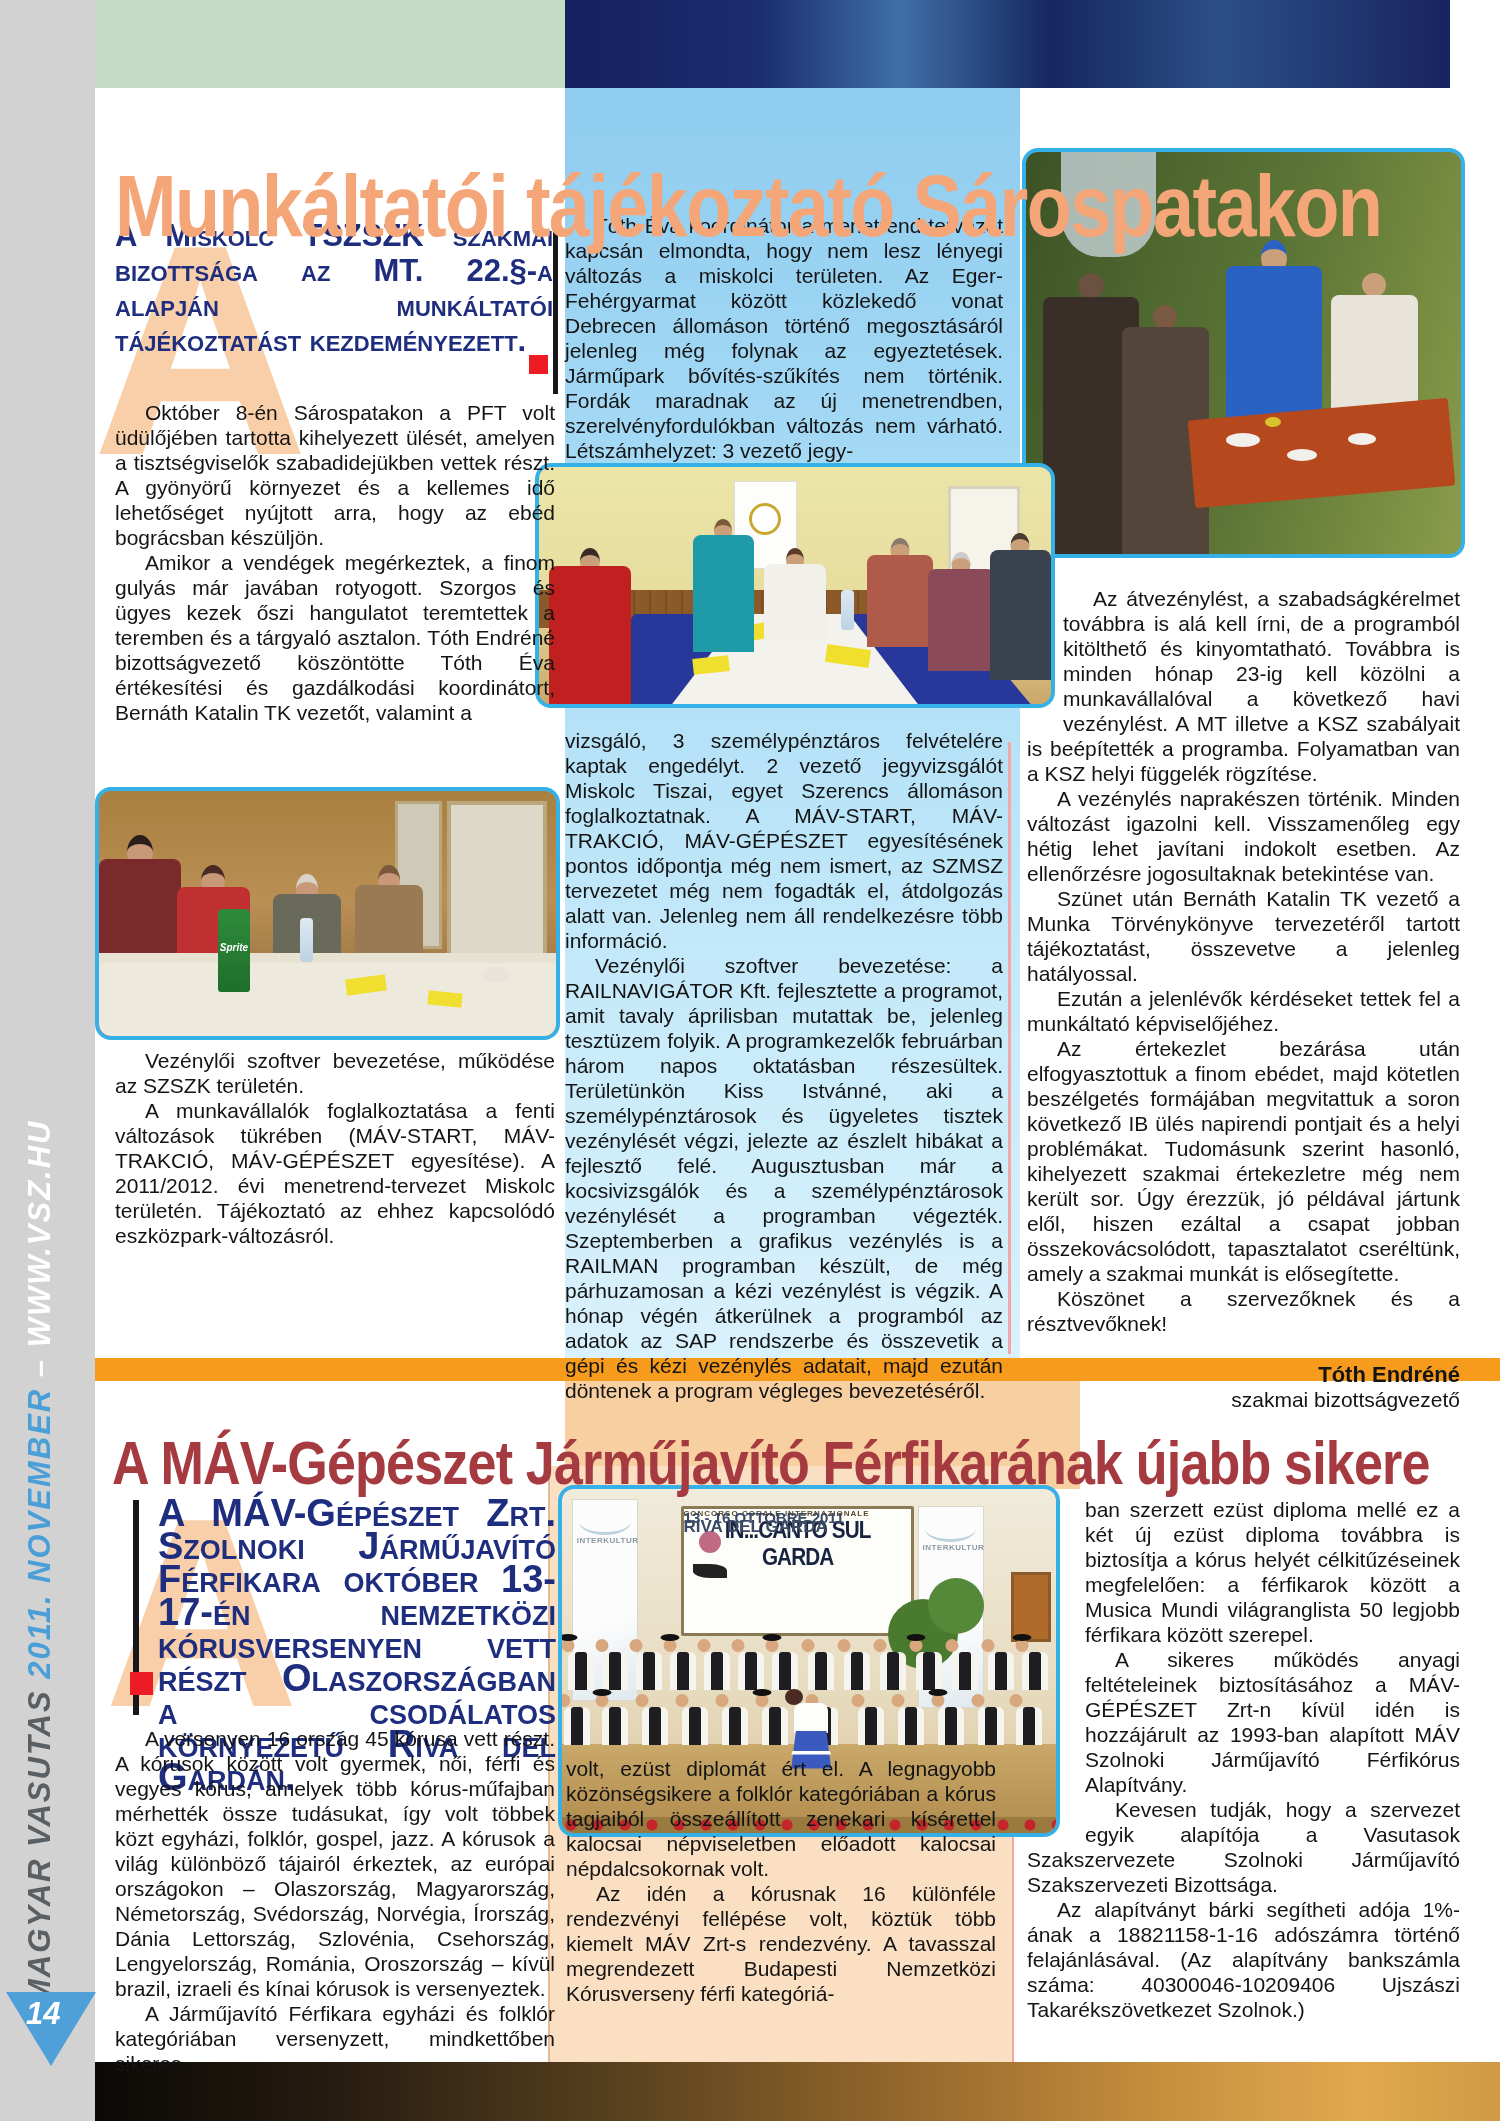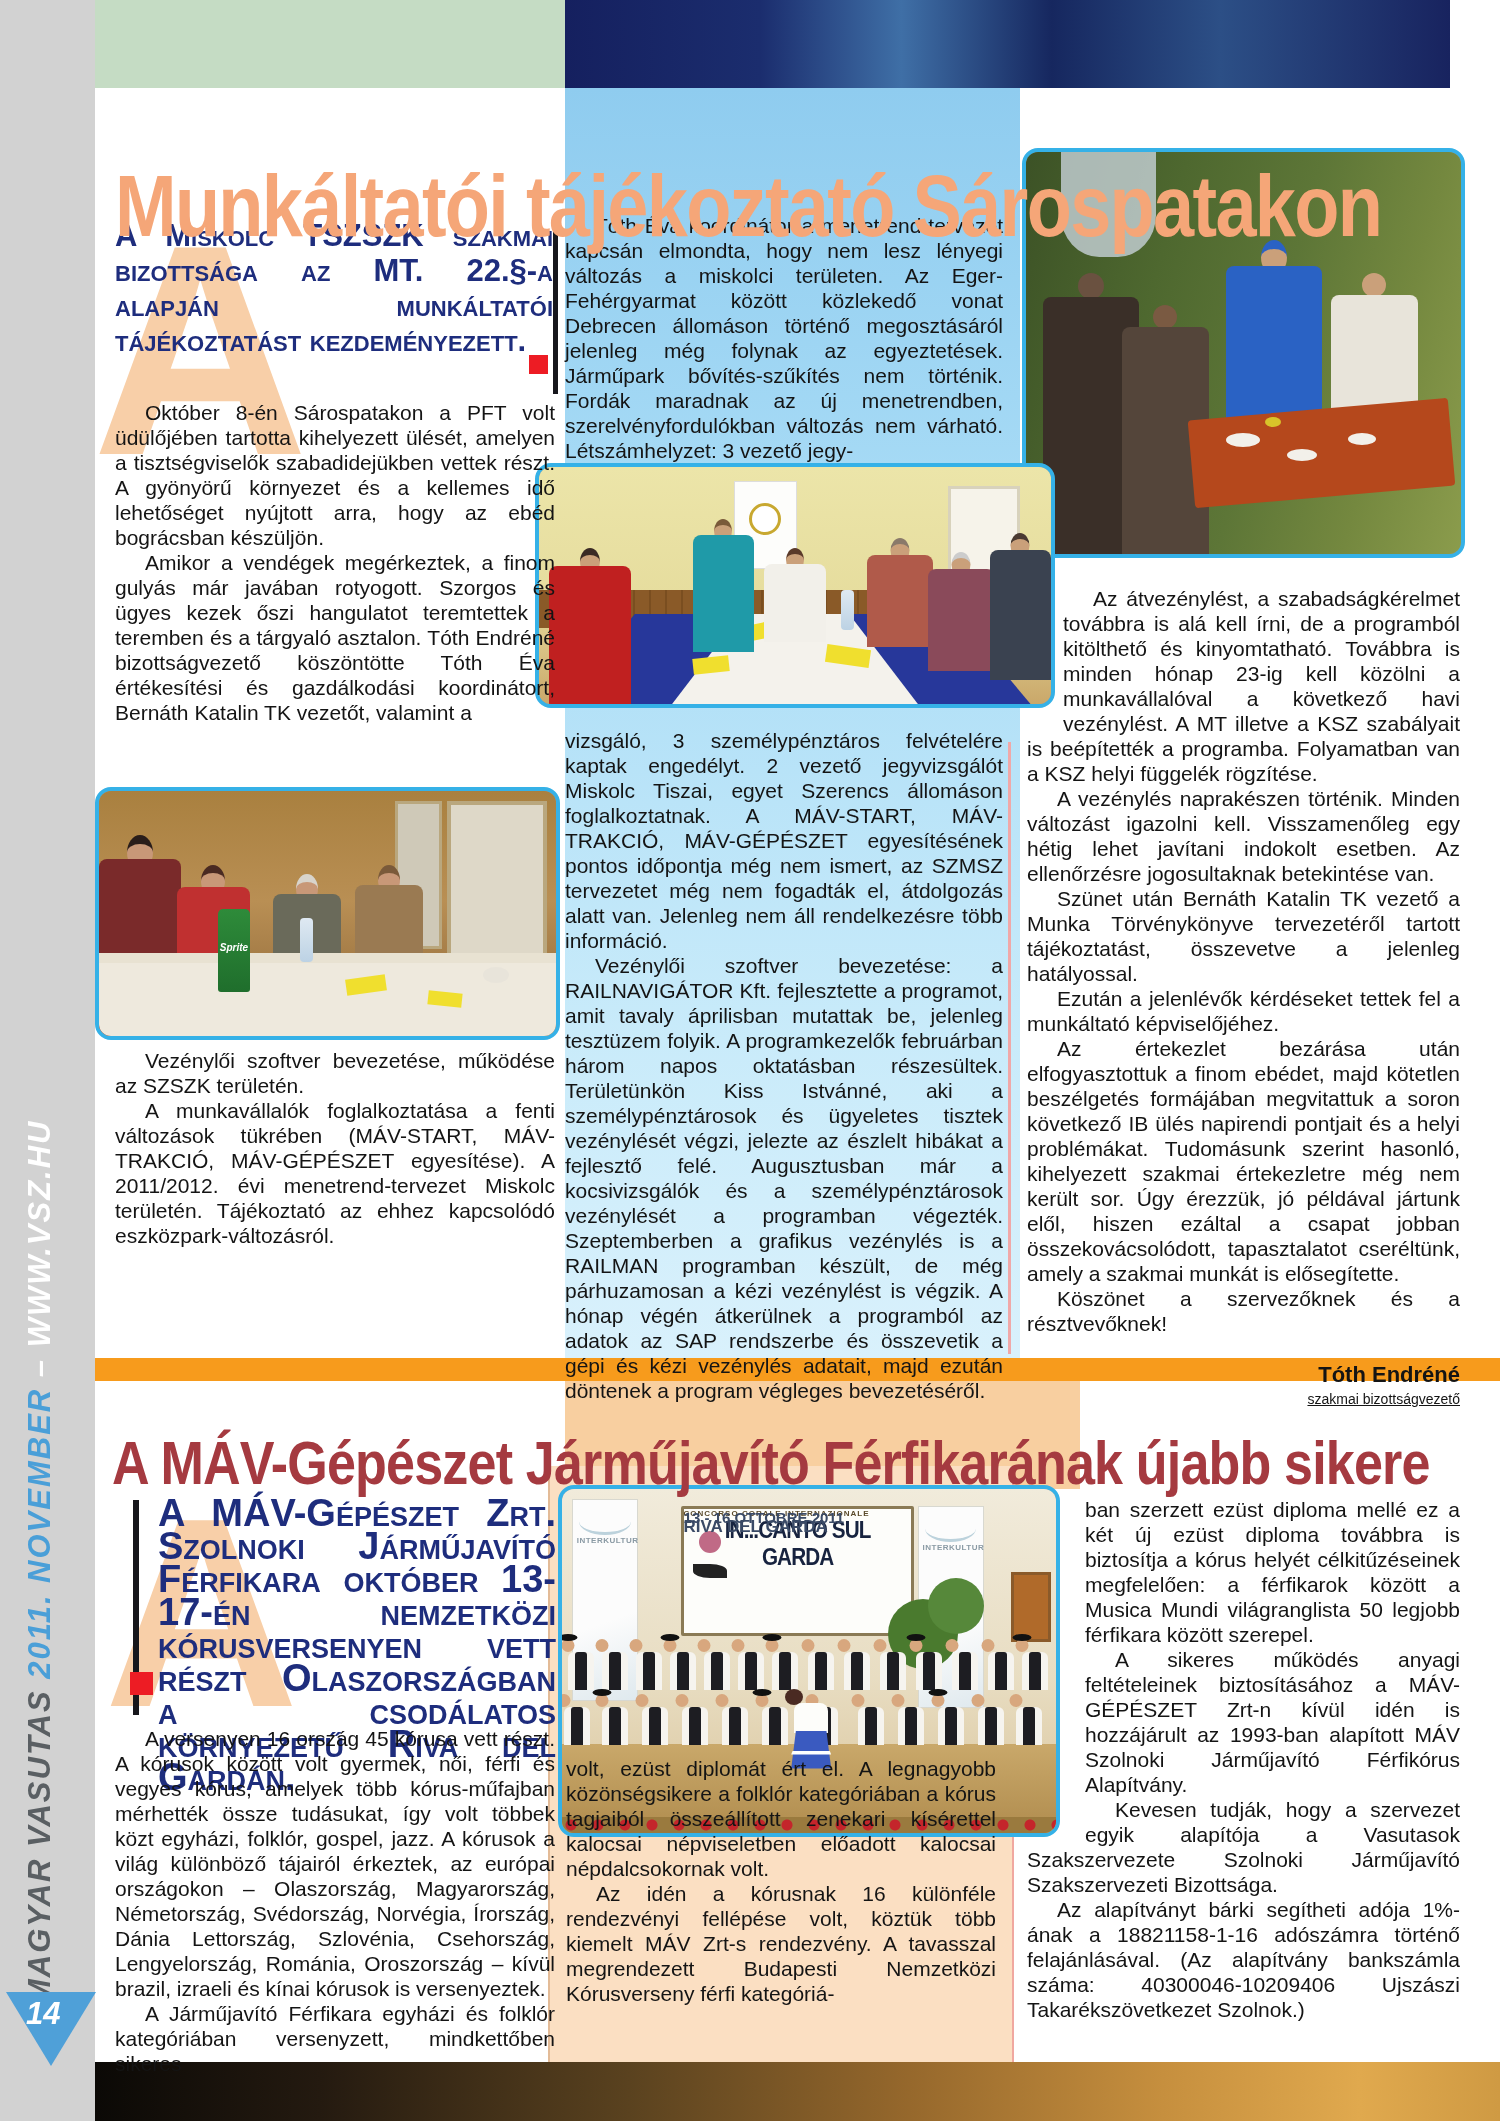--- a/index.html
+++ b/index.html
@@ -54,21 +54,21 @@
   .red-sq{background:#ed1c24;z-index:4;}
   .red-sq1{left:529px;top:355px;width:19px;height:19px;}
   .red-sq2{left:130px;top:1672px;width:23px;height:23px;}
   
   .bodycol{font-size:21px;line-height:25px;text-align:justify;color:#141414;z-index:3;}
   .bodycol p{text-indent:30px;}
   .bodycol p.noindent{text-indent:0;}
   .subhead{color:#29a3e0;font-weight:bold;font-size:27px;line-height:34px;text-indent:0 !important;}
   .sig{text-align:right;margin-top:26px;}
   .sig .name{font-weight:bold;font-size:22px;}
-  .sig .role{font-size:14px;text-decoration:underline;}
+  .sig .role{font-size:21px;}
   .wrapspacer{float:left;}
   
   .photo{border:4px solid #35b1e7;border-radius:16px;overflow:hidden;box-sizing:border-box;z-index:2;background:#999;}
   .photo *{position:absolute;}
   
   .ph1-bg{inset:0;background:linear-gradient(105deg,#3c5226 0%,#4e682f 30%,#5d7637 55%,#74883f 78%,#8b9c4c 100%);}
   .ph1-sky{left:8%;top:0;width:22%;height:26%;background:#c7d2d8;border-radius:0 0 40% 40%;opacity:.8;}
   .ph1-table{left:38%;top:64%;width:60%;height:22%;background:#b5481c;transform:rotate(-5deg);border-radius:4px;}
   .ph1-dish{background:#f2f0ea;border-radius:50%;}
   .fig .head{position:absolute;left:50%;transform:translateX(-50%);top:0;border-radius:50%;}

